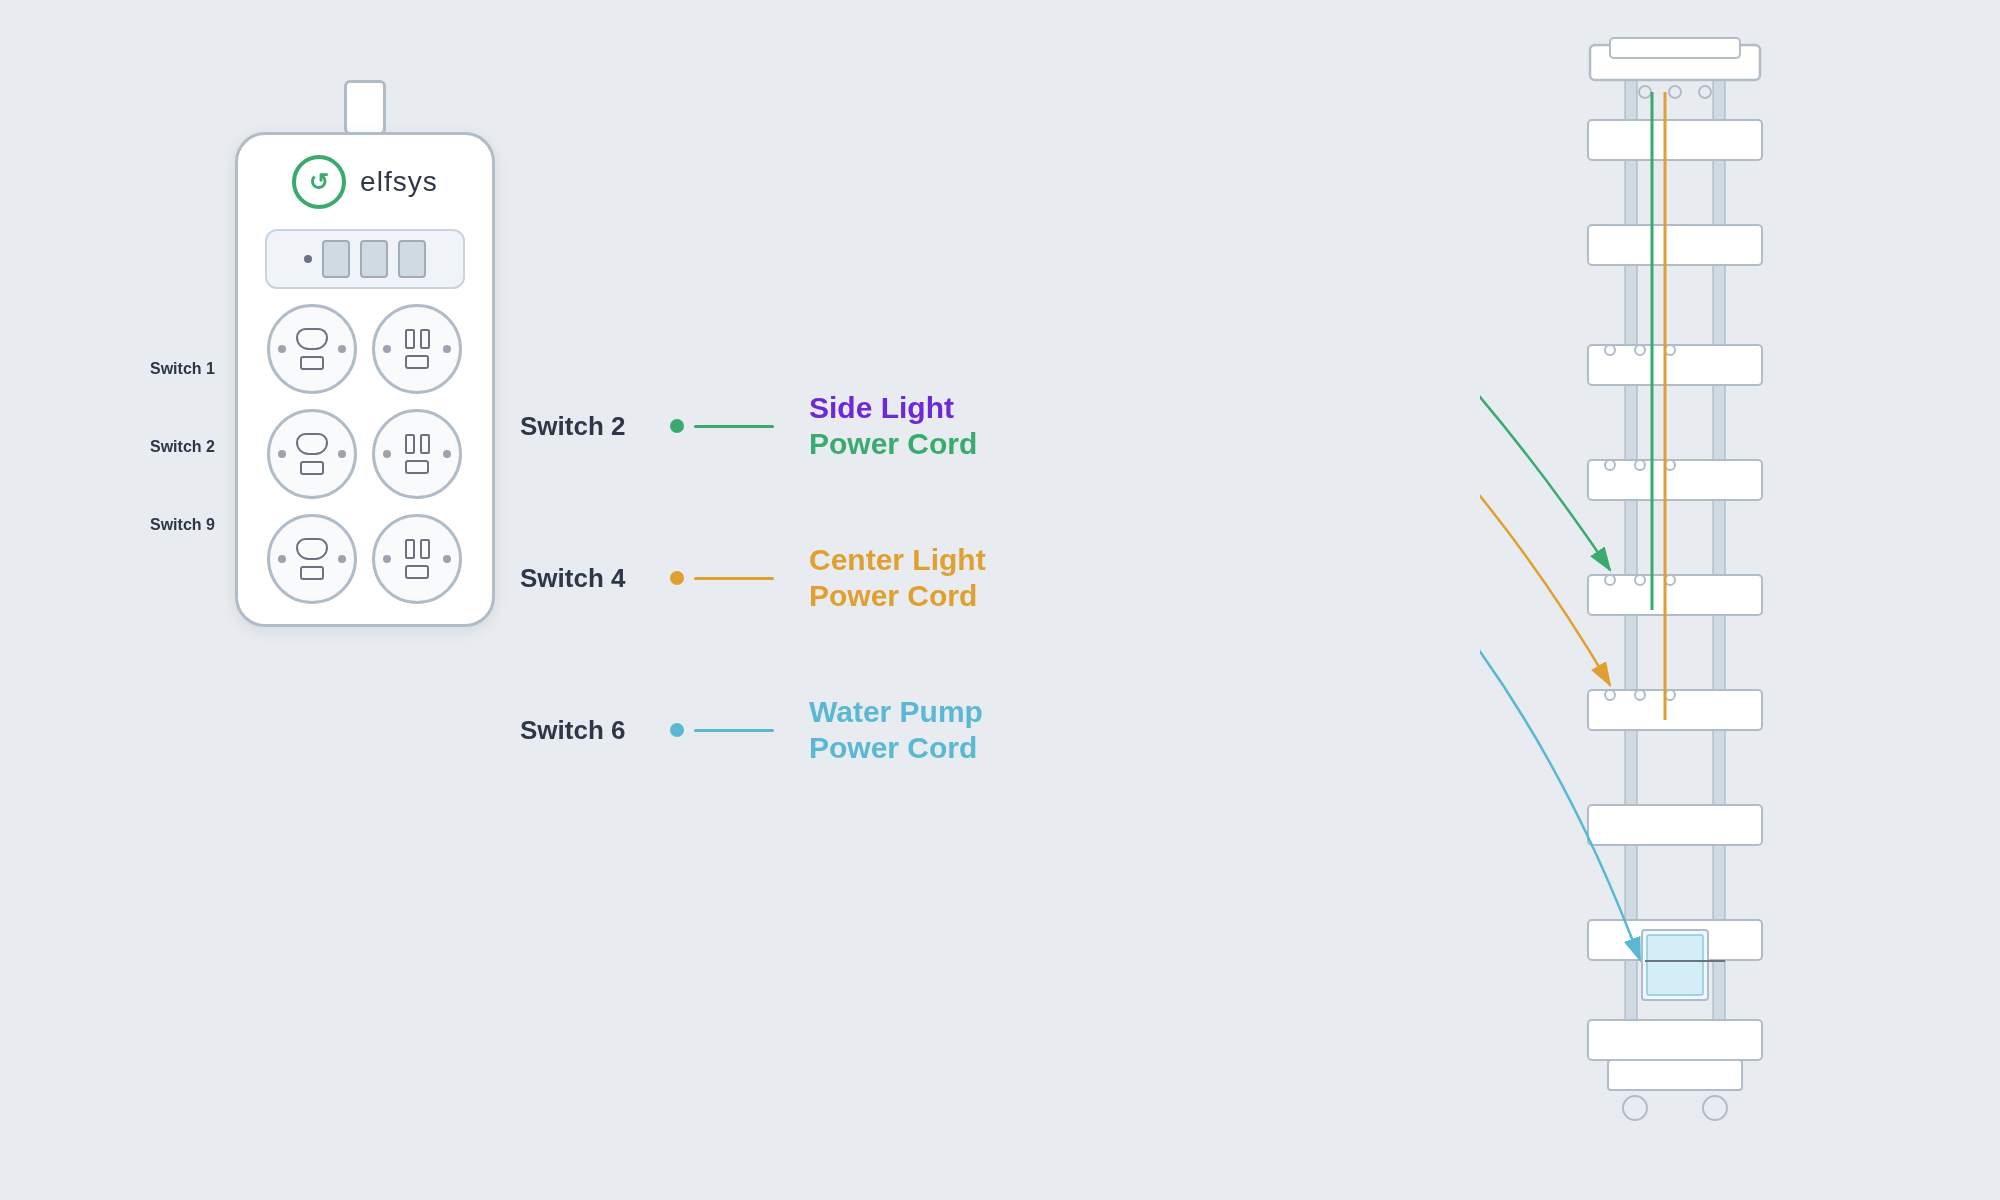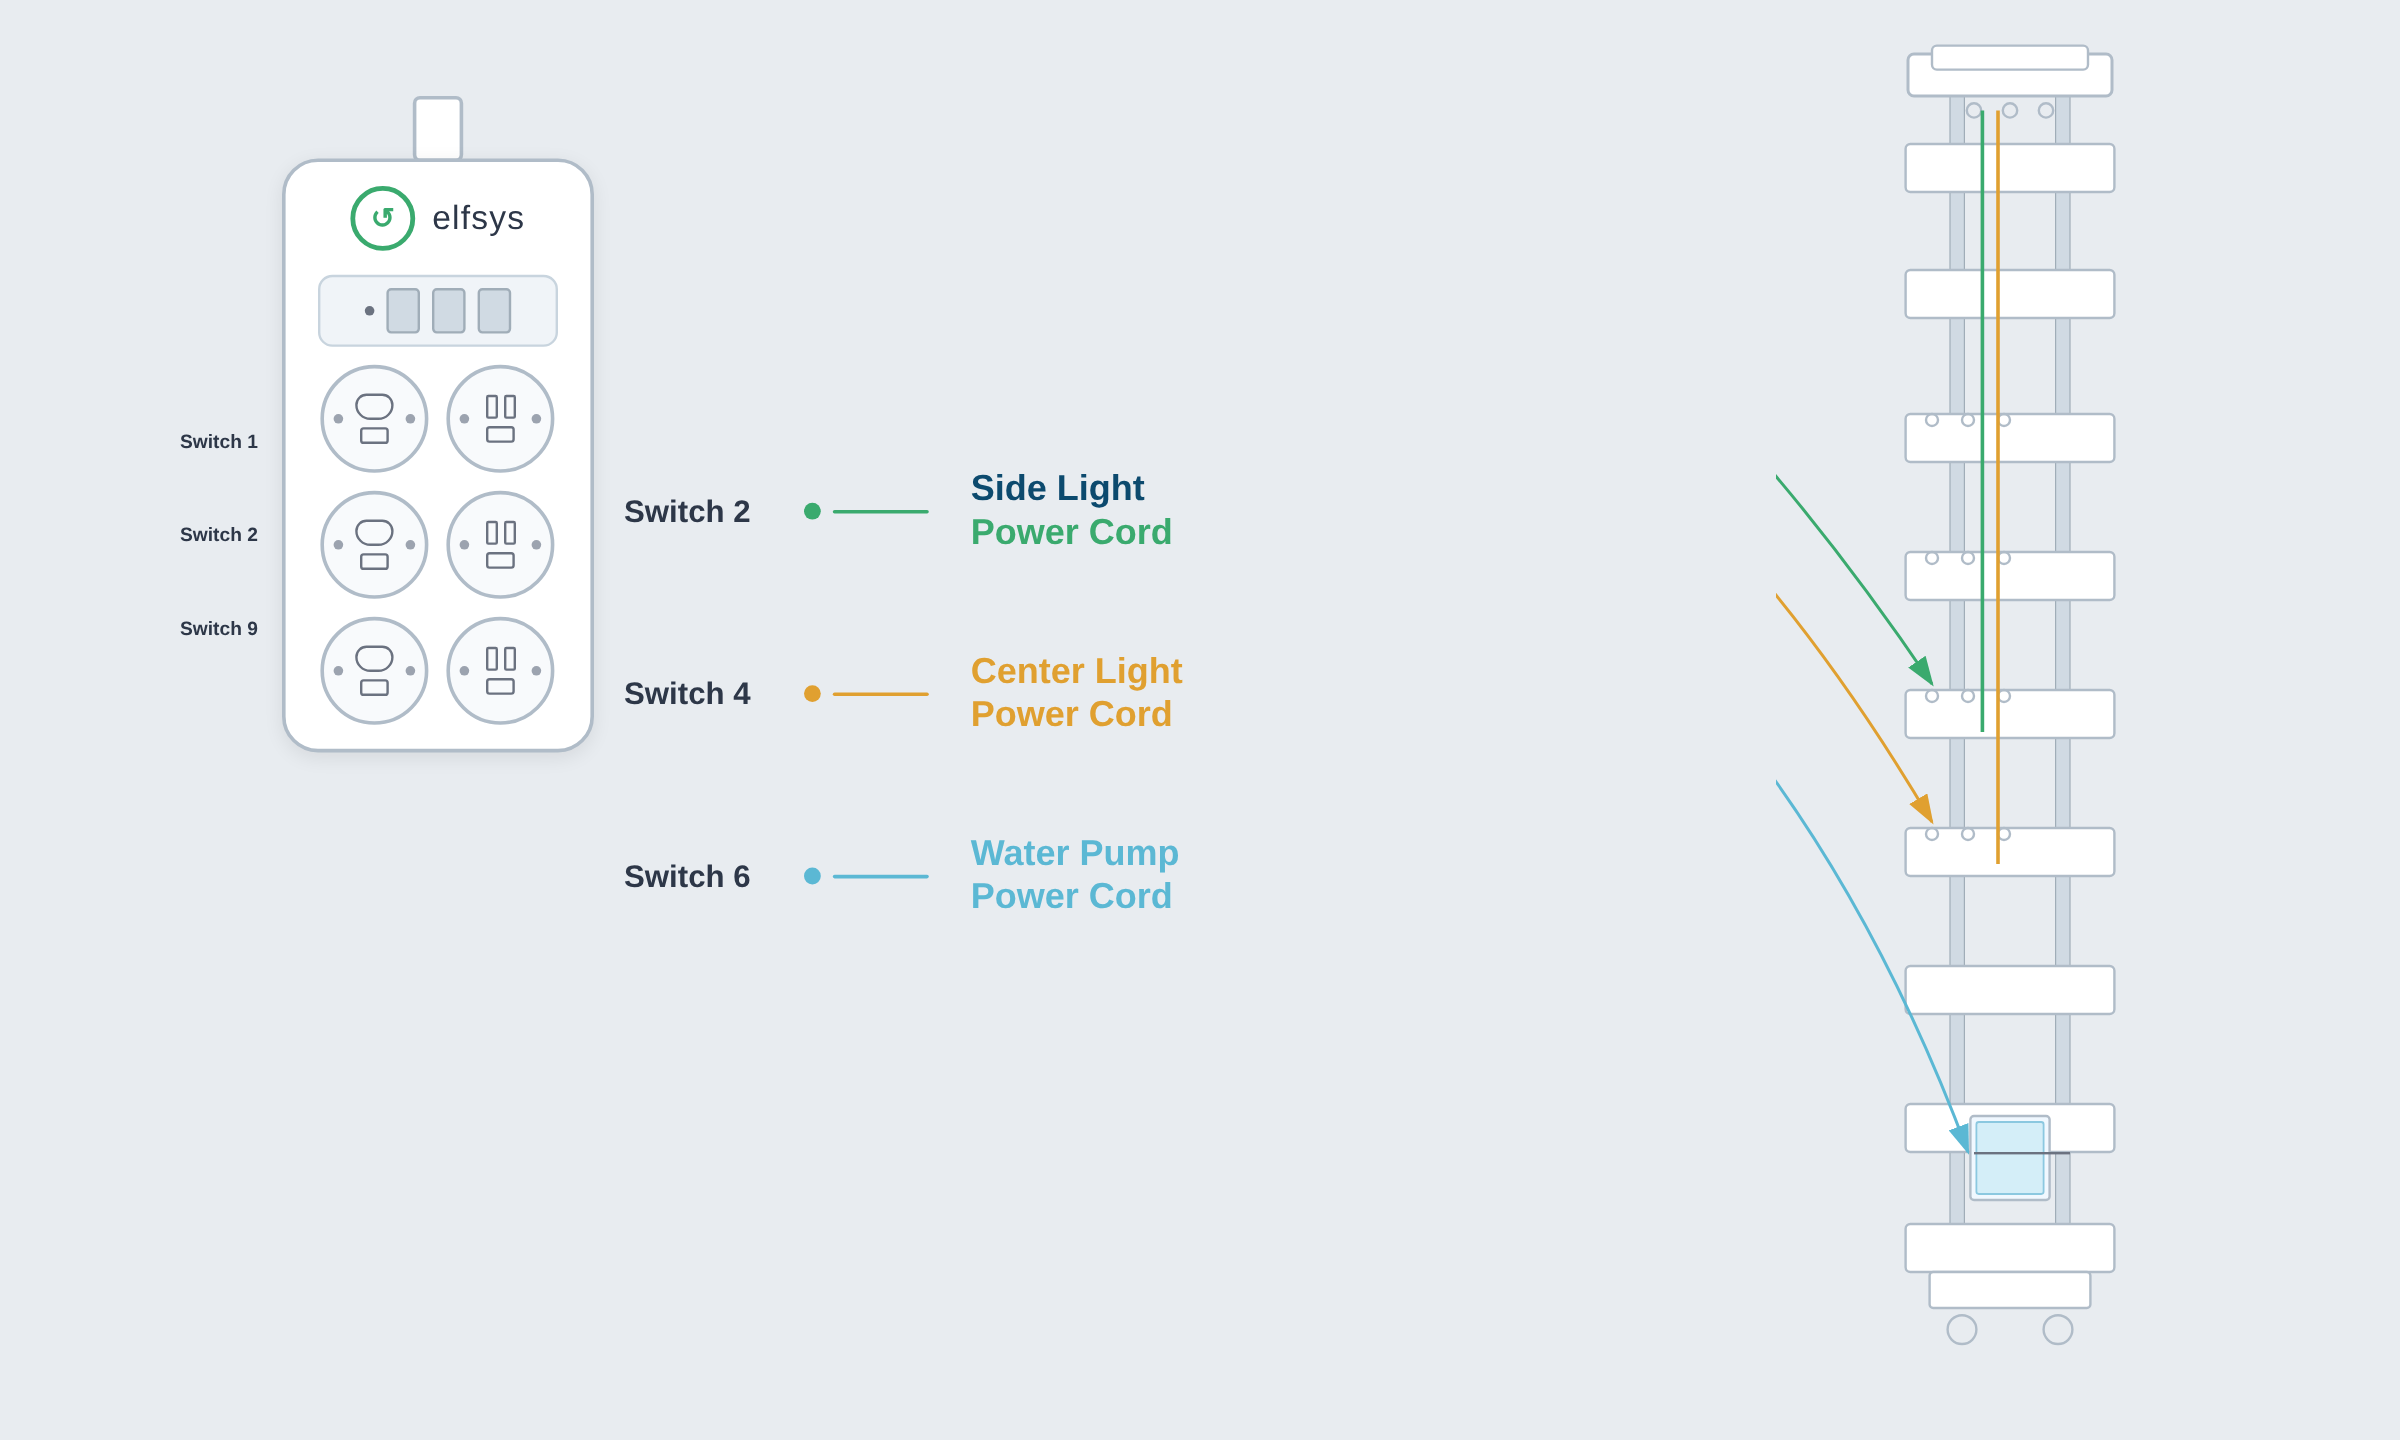--- a/index.html
+++ b/index.html
@@ -330,21 +330,21 @@
 
   <div class="right-section">
 
     <div class="switch-right-item">
       <span class="switch-right-label">Switch 2</span>
       <div style="display:flex;align-items:center;gap:10px;">
         <div class="dot-indicator" style="background:#3aaa6e;"></div>
         <div class="switch-line" style="background:#3aaa6e;"></div>
       </div>
       <div style="display:flex;flex-direction:column;">
-        <span class="switch-desc" style="color:#0c4a6e;">Side Light</span>
+        <span class="switch-desc" style="color:#6d28d9;">Side Light</span>
         <span class="switch-desc" style="color:#3aaa6e;">Power Cord</span>
       </div>
     </div>
 
     <div class="switch-right-item">
       <span class="switch-right-label">Switch 4</span>
       <div style="display:flex;align-items:center;gap:10px;">
         <div class="dot-indicator" style="background:#e0a030;"></div>
         <div class="switch-line" style="background:#e0a030;"></div>
       </div>

